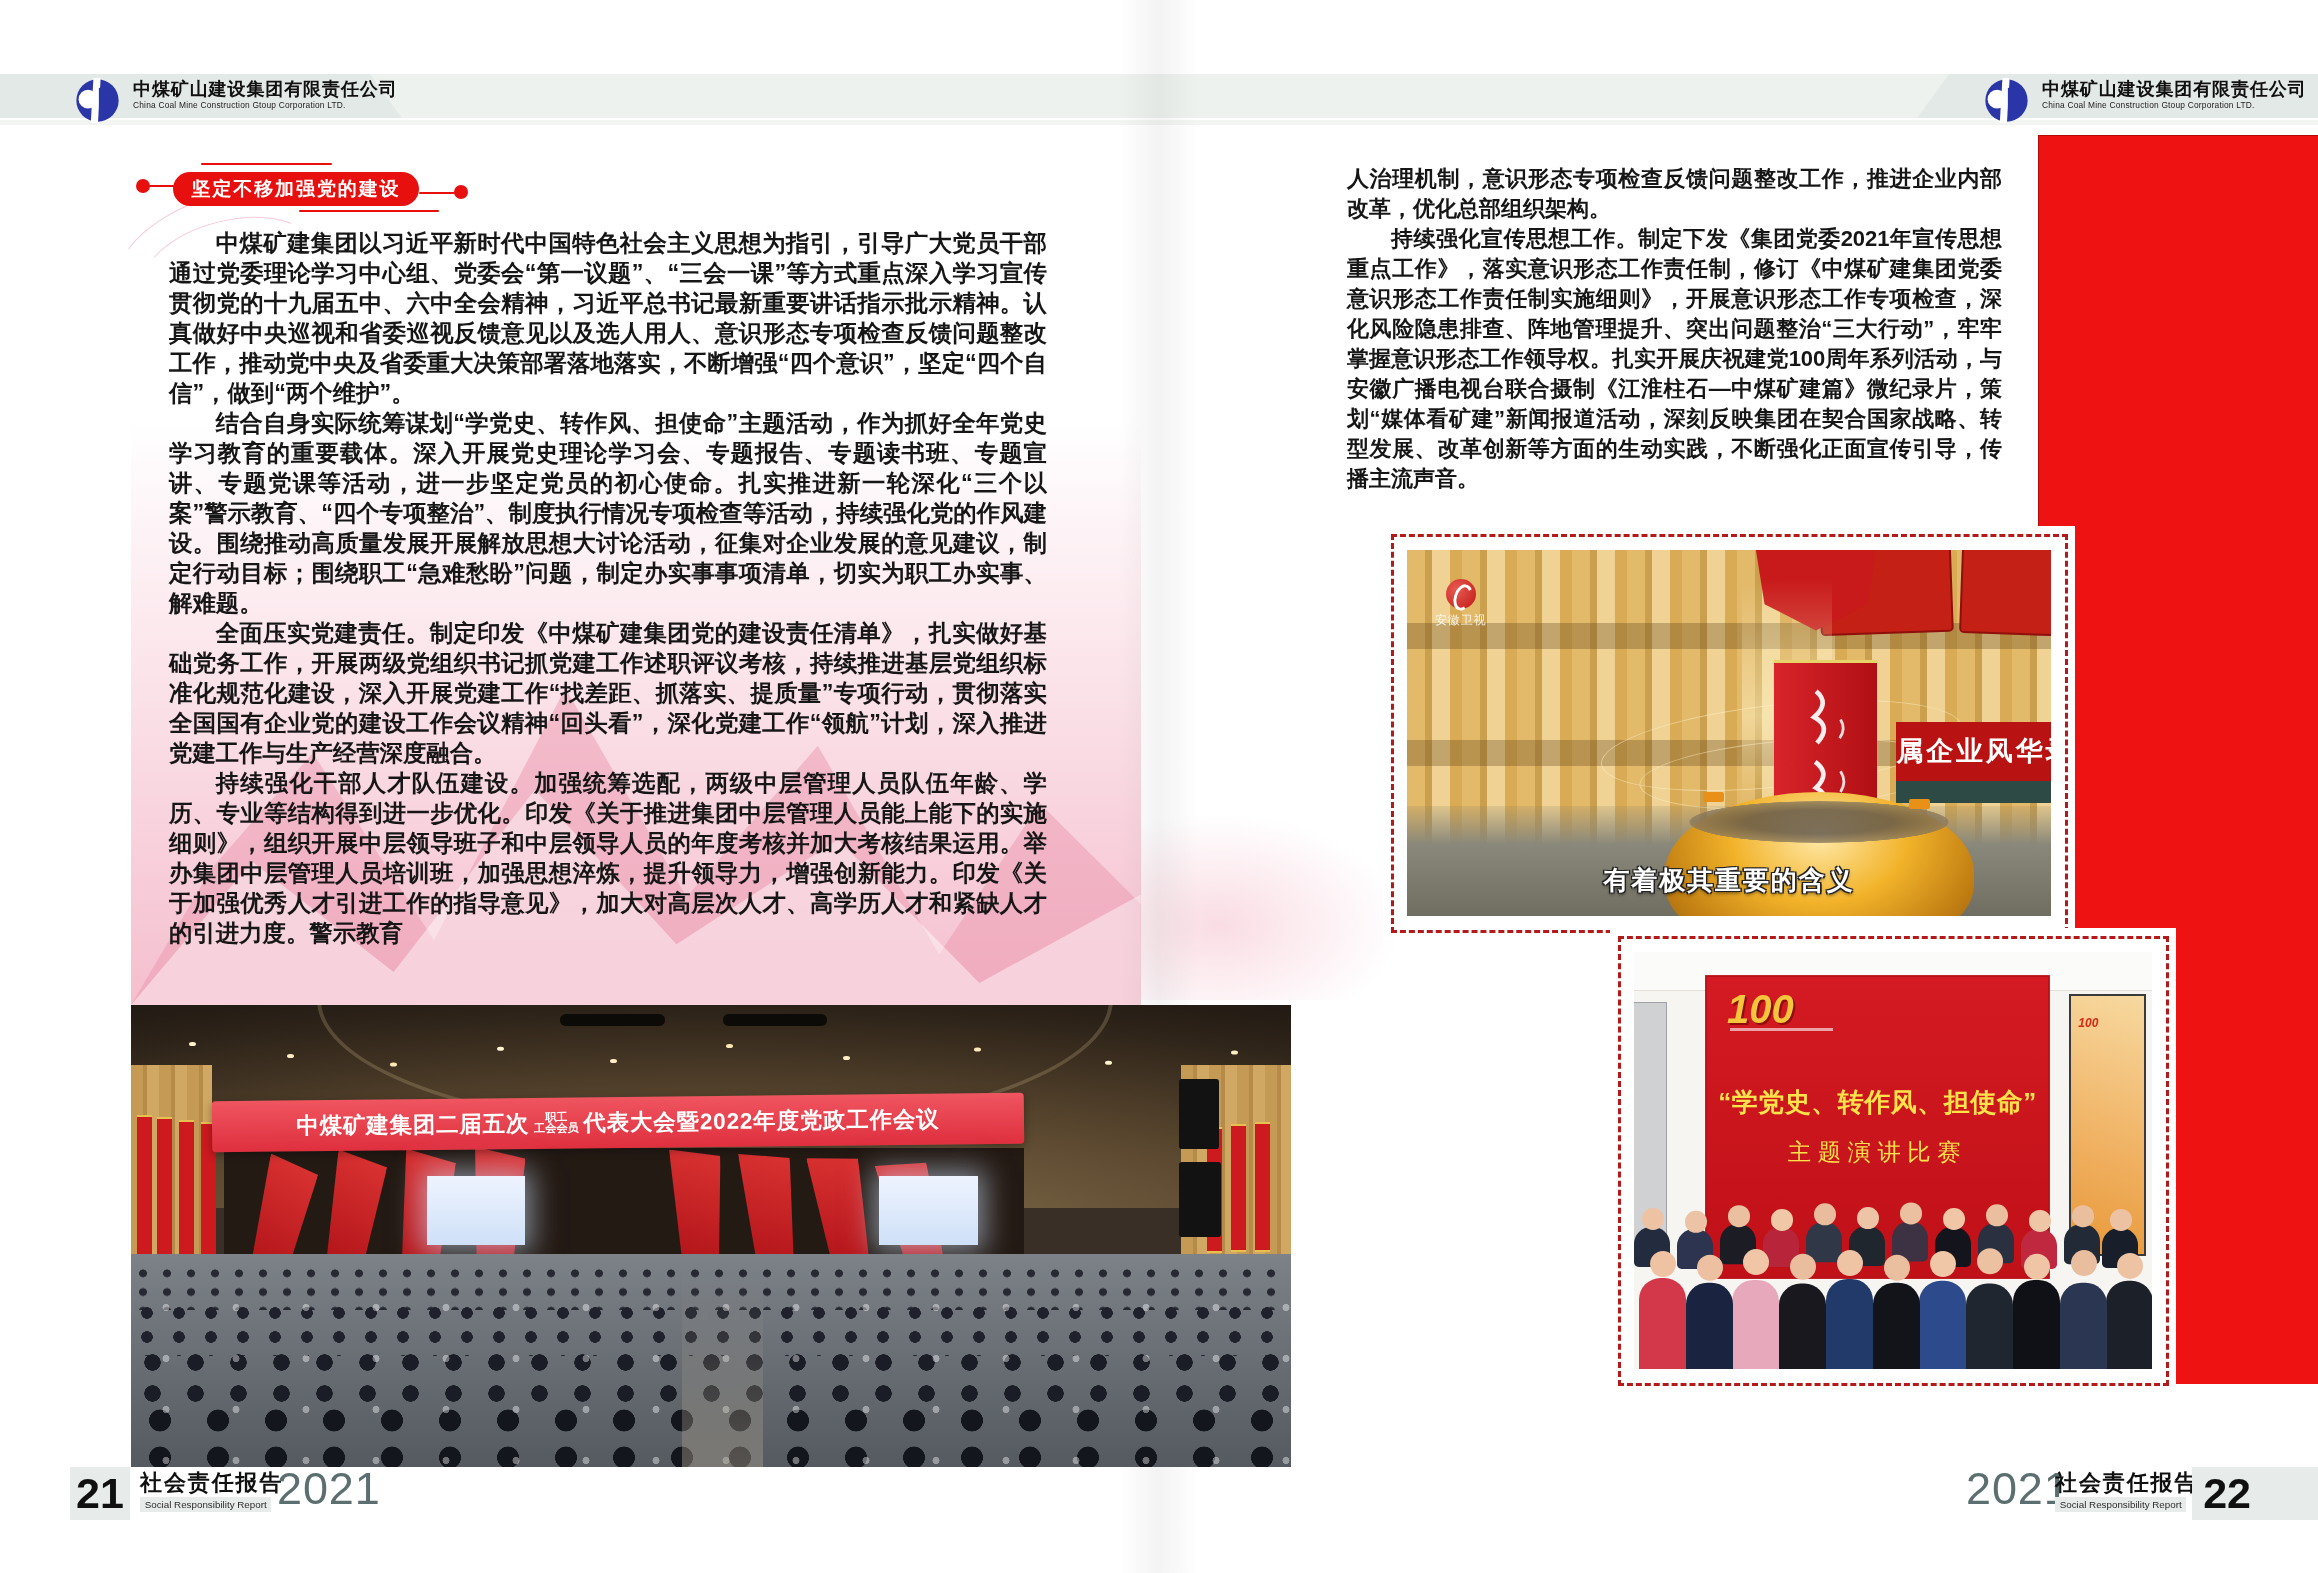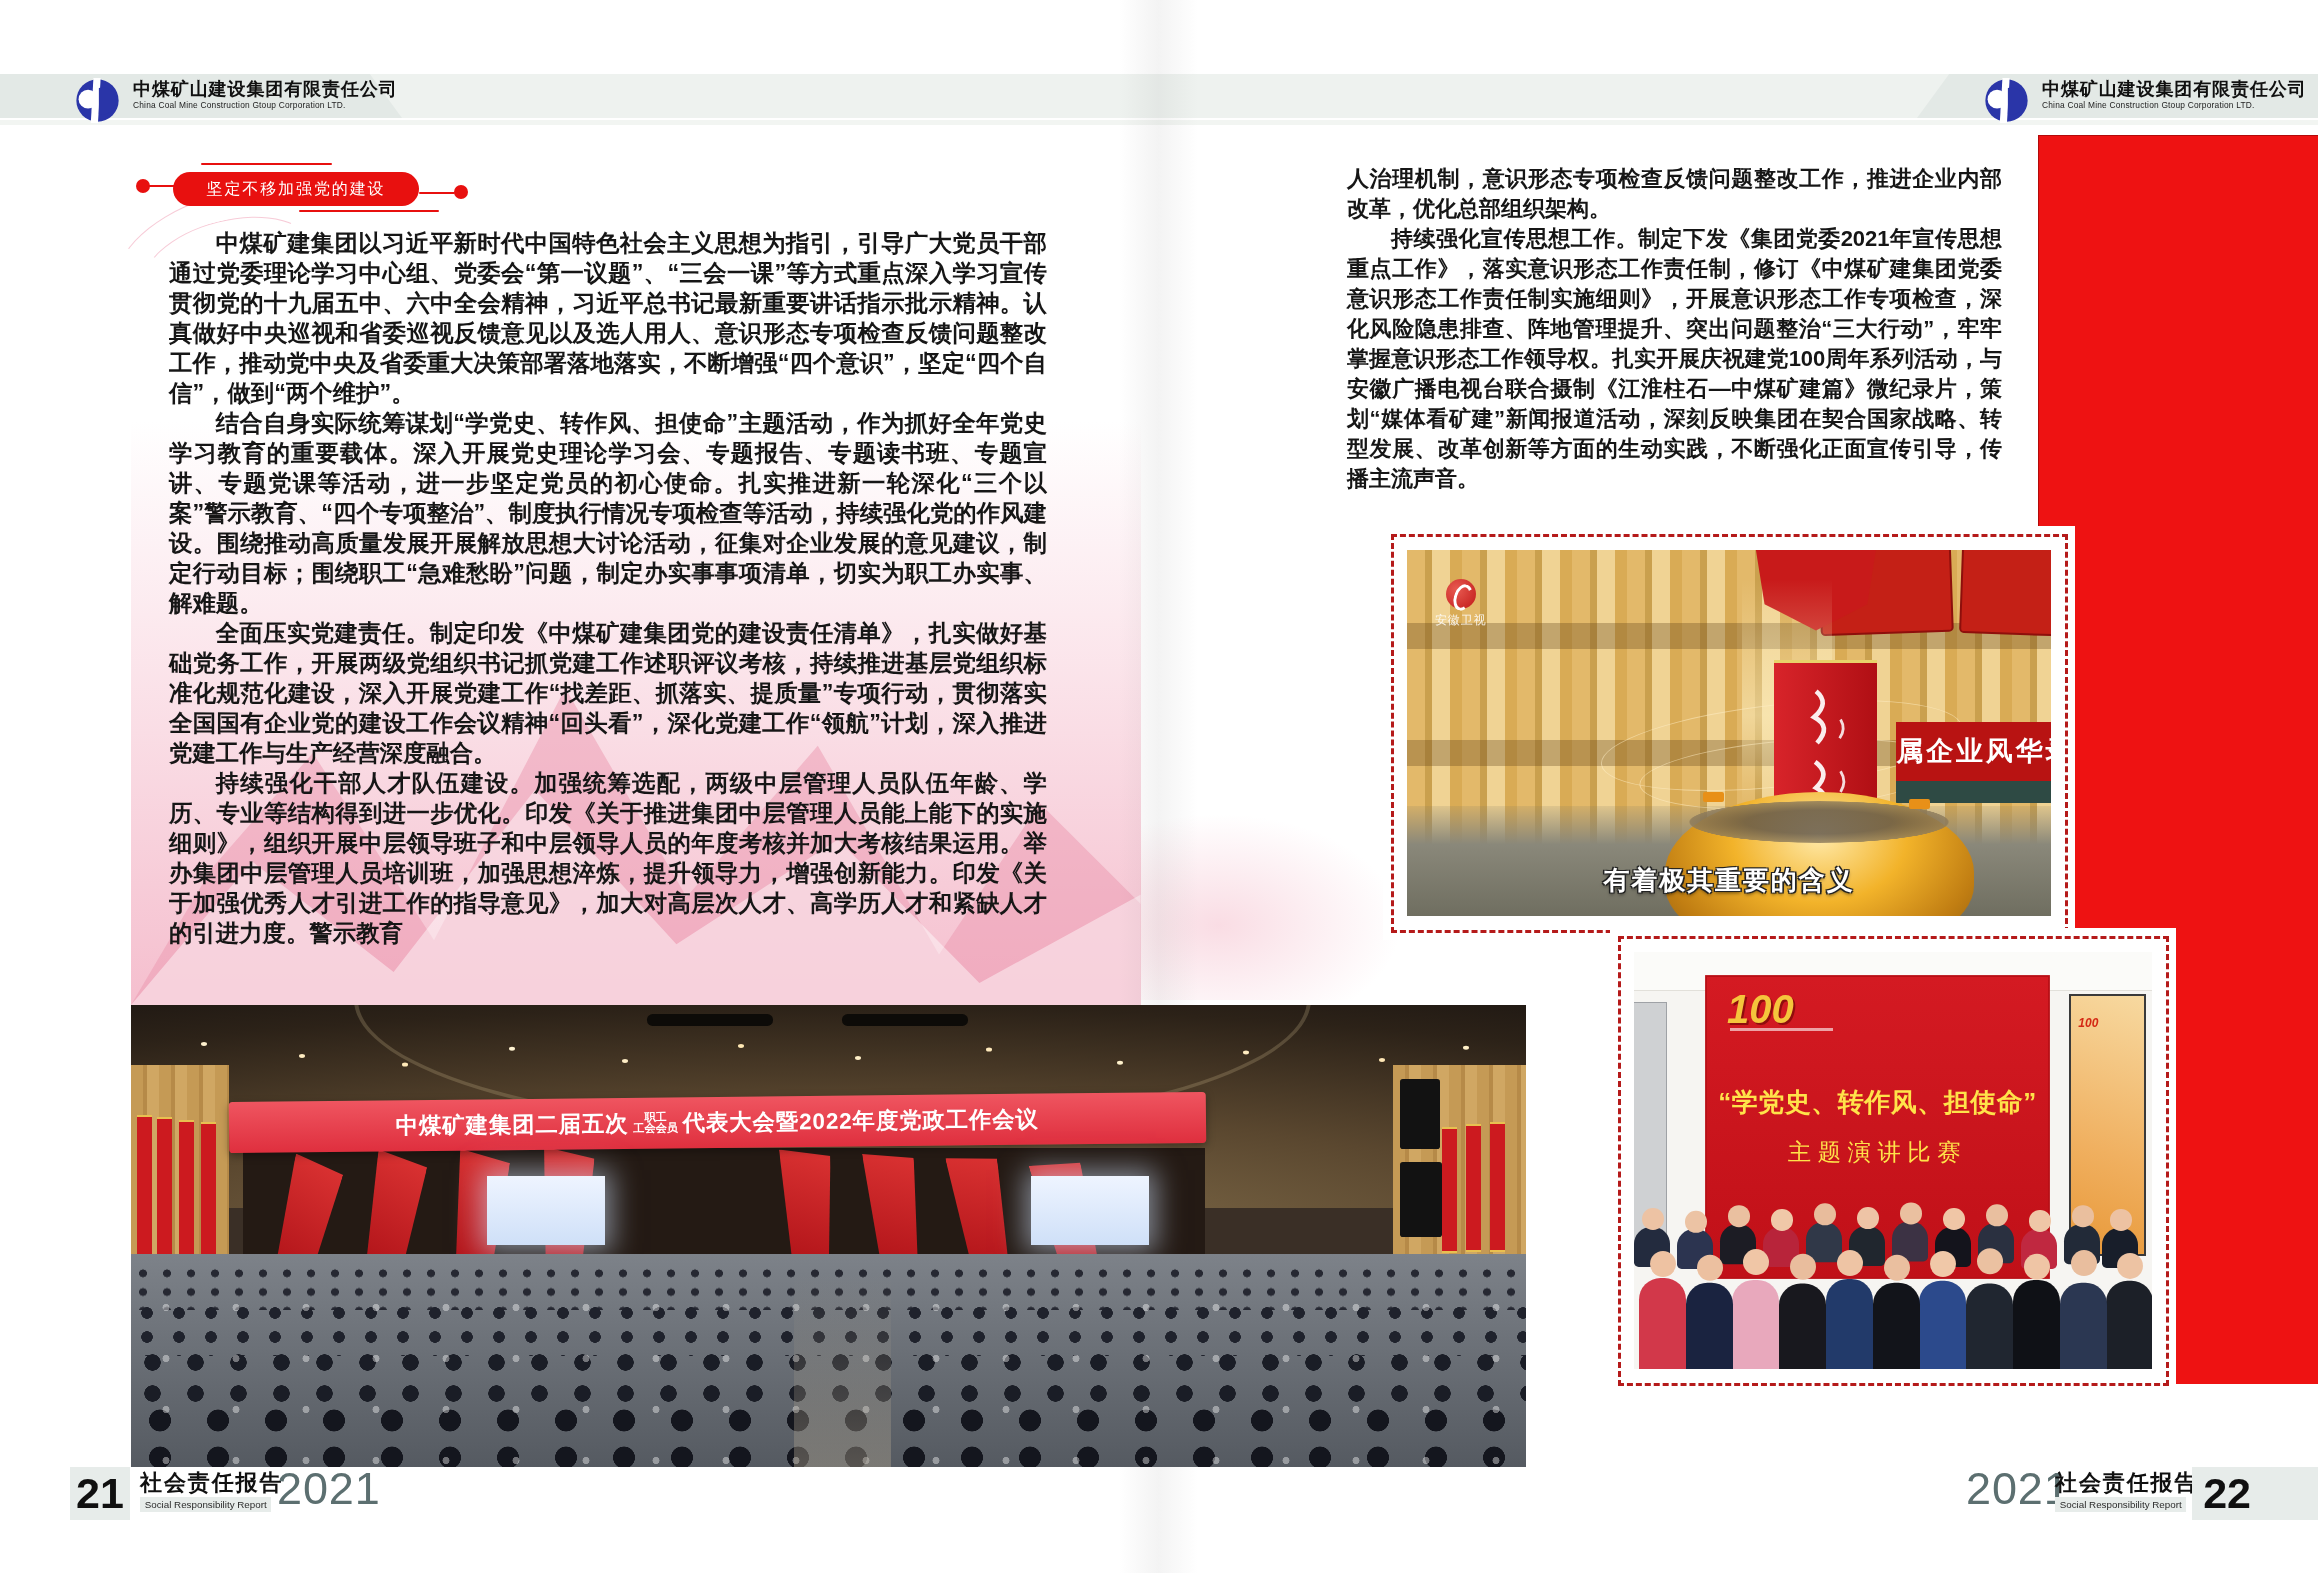--- a/index.html
+++ b/index.html
@@ -20,21 +20,21 @@
 
   
   .red-panel{position:absolute;left:2038px;top:135px;width:279px;height:1248px;
              background:#ee1212;border-left:1.4px solid #b30a0a;border-top:1.4px solid #b30a0a;}
 
   
   .badge-dot{position:absolute;width:14px;height:14px;border-radius:50%;background:#e8100f;}
   .badge-line{position:absolute;height:2.3px;background:#e8100f;border-radius:1.4px;}
   .badge-capsule{position:absolute;left:173px;top:172px;width:246px;height:34px;border-radius:17px;
                  background:#e8100f;display:flex;align-items:center;justify-content:center;}
-  .badge-capsule span{color:#ffffff;font-size:16px;font-weight:400;letter-spacing:1.9px;}
+  .badge-capsule span{color:#ffffff;font-size:19px;font-weight:700;letter-spacing:1.9px;}
 
   
   .text-col{position:absolute;text-align:justify;color:#161616;font-weight:700;}
   .text-col p{margin:0;text-indent:2em;}
   .text-col p.no-indent{text-indent:0;}
   .tl{left:169px;top:228px;width:878px;font-size:23.4px;line-height:30px;}
   .tr{left:1347px;top:164px;width:655px;font-size:22px;line-height:30px;}
 
   
   .pink-wash{position:absolute;left:131px;top:421px;width:1010px;height:584px;
@@ -44,21 +44,21 @@
   .pink-mtn-light{position:absolute;left:131px;top:729px;width:1010px;height:276px;background:rgba(255,255,255,0.45);
     clip-path:polygon(0 100%,12% 48%,26% 88%,40% 22%,54% 78%,70% 40%,84% 92%,100% 60%,100% 100%);}
   .pink-blob2{position:absolute;left:1140px;top:813px;width:262px;height:187px;
     background:radial-gradient(ellipse at 30% 60%,rgba(244,186,201,0.5),rgba(244,186,201,0) 70%);}
   .pink-arc{position:absolute;border:1.4px solid rgba(240,160,182,0.55);border-radius:50%;
     border-color:rgba(240,160,182,0.55) transparent transparent transparent;}
   .gutter{position:absolute;left:1119px;top:0;width:79px;height:100%;
     background:linear-gradient(90deg,rgba(0,0,0,0) 0%,rgba(90,90,90,0.07) 50%,rgba(0,0,0,0) 100%);}
 
   
-  .ph-conf{position:absolute;left:131px;top:1005px;width:1395px;height:462px;overflow:hidden;background:#3a2f26;}
+  .ph-conf{position:absolute;left:131px;top:1005px;width:1160px;height:462px;overflow:hidden;background:#3a2f26;}
   .conf-ceiling{position:absolute;left:0;top:0;width:100%;height:44%;
     background:radial-gradient(120% 150% at 50% 118%,#8a7550 0%,#5a472f 45%,#2c2218 78%,#171210 100%);}
   .conf-ring{position:absolute;left:16%;top:-30%;width:68%;height:56%;border:4.7px solid rgba(205,185,140,0.25);border-radius:50%;}
   .conf-vent{position:absolute;top:2%;height:12px;background:#0d0b08;border-radius:5.6px;width:9%;}
   .conf-lights{position:absolute;left:5%;top:8%;width:6.5px;height:4.2px;border-radius:50%;background:#fff2cf;
     box-shadow:98px 12px #ffedc2,201px 20.6px #ffe9b8,308px 4.7px #fff3d2,421px 17px #ffeec6,537px 1.9px #ffe8b4,
     654px 14px #fff0c8,785px 5.6px #ffeabc,916px 18.7px #fff2cc,1042px 8.4px #ffecc0,1178px 16px #ffe7b6,1262px 3.7px #fff0c8;}
   .conf-wall{position:absolute;top:13%;height:56%;background:repeating-linear-gradient(90deg,#c59a55 0 12px,#b68a48 12px 16px,#d0a763 16px 28px);}
   .couplet{position:absolute;width:15px;background:#cc1a1f;border-top:2.3px solid #e8c050;border-bottom:2.3px solid #e8c050;}
   .speaker{position:absolute;background:#121212;border-radius:2.8px;}

